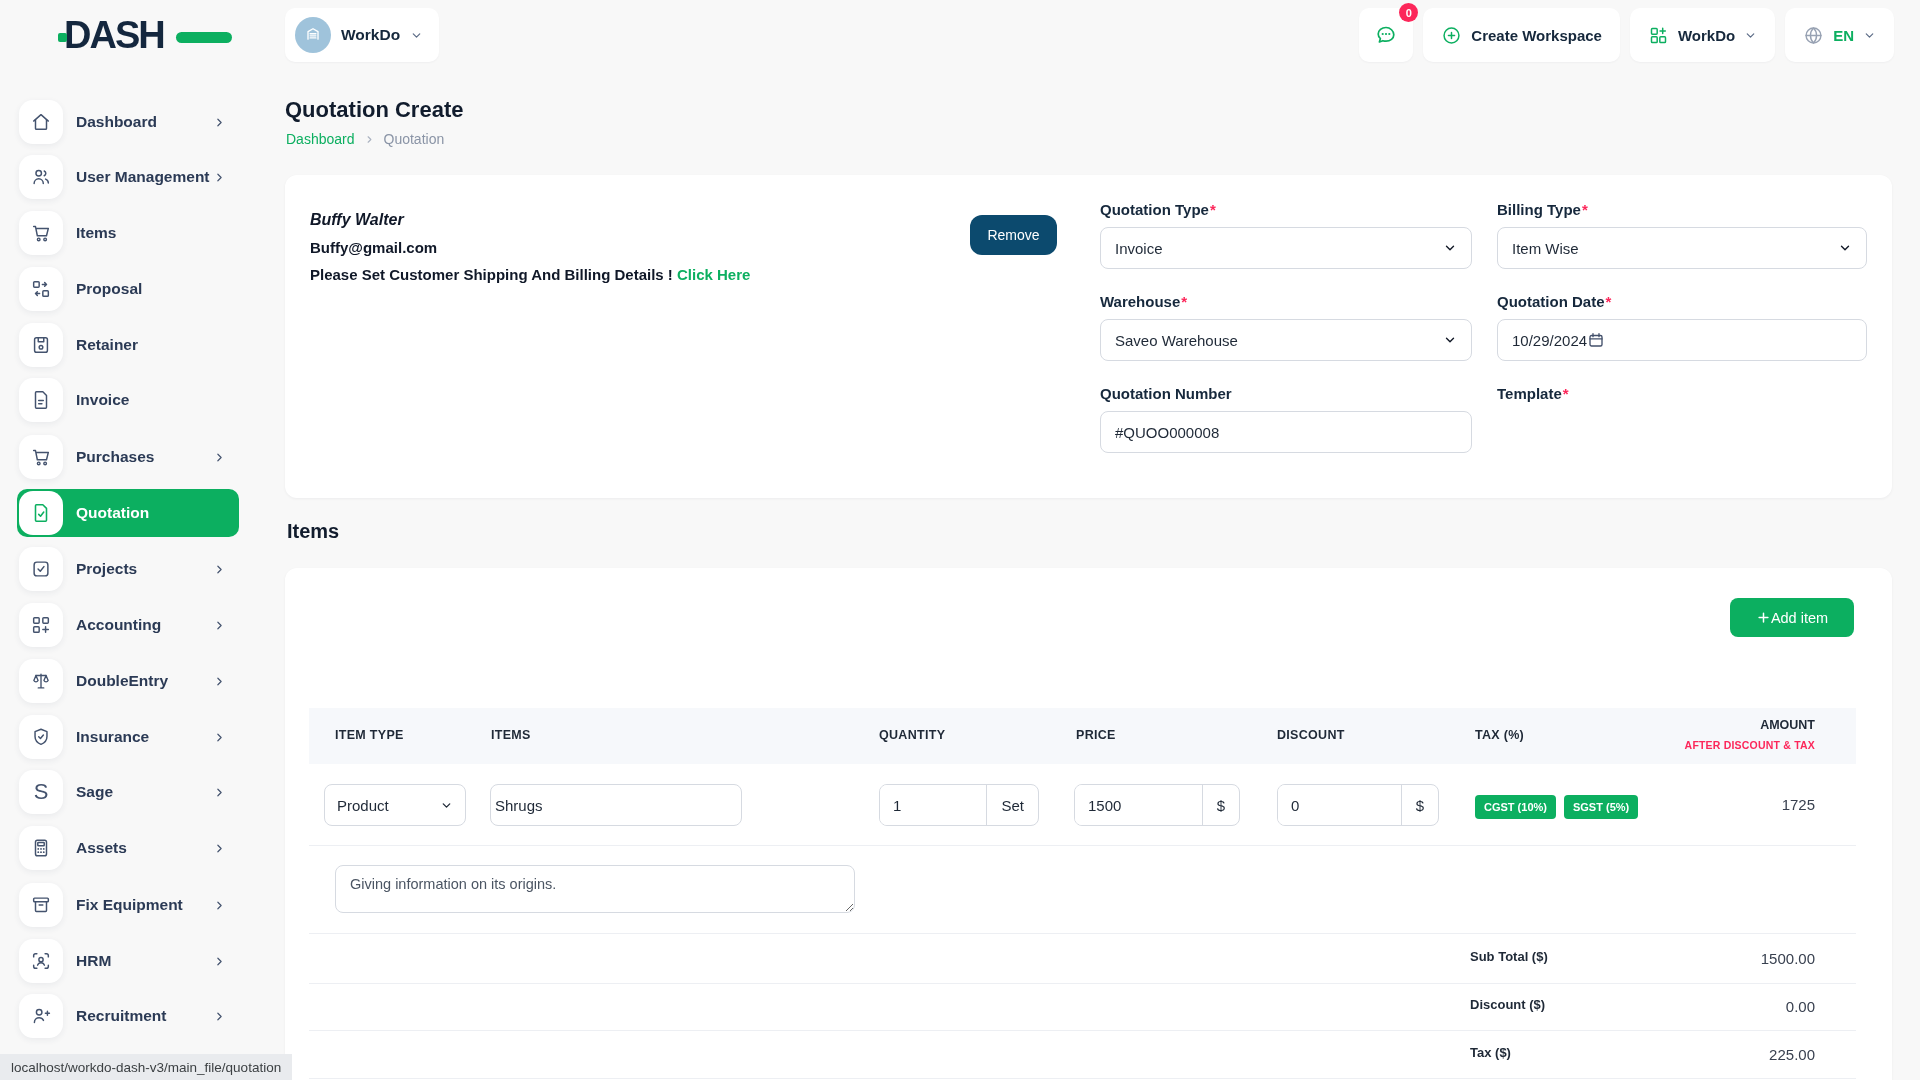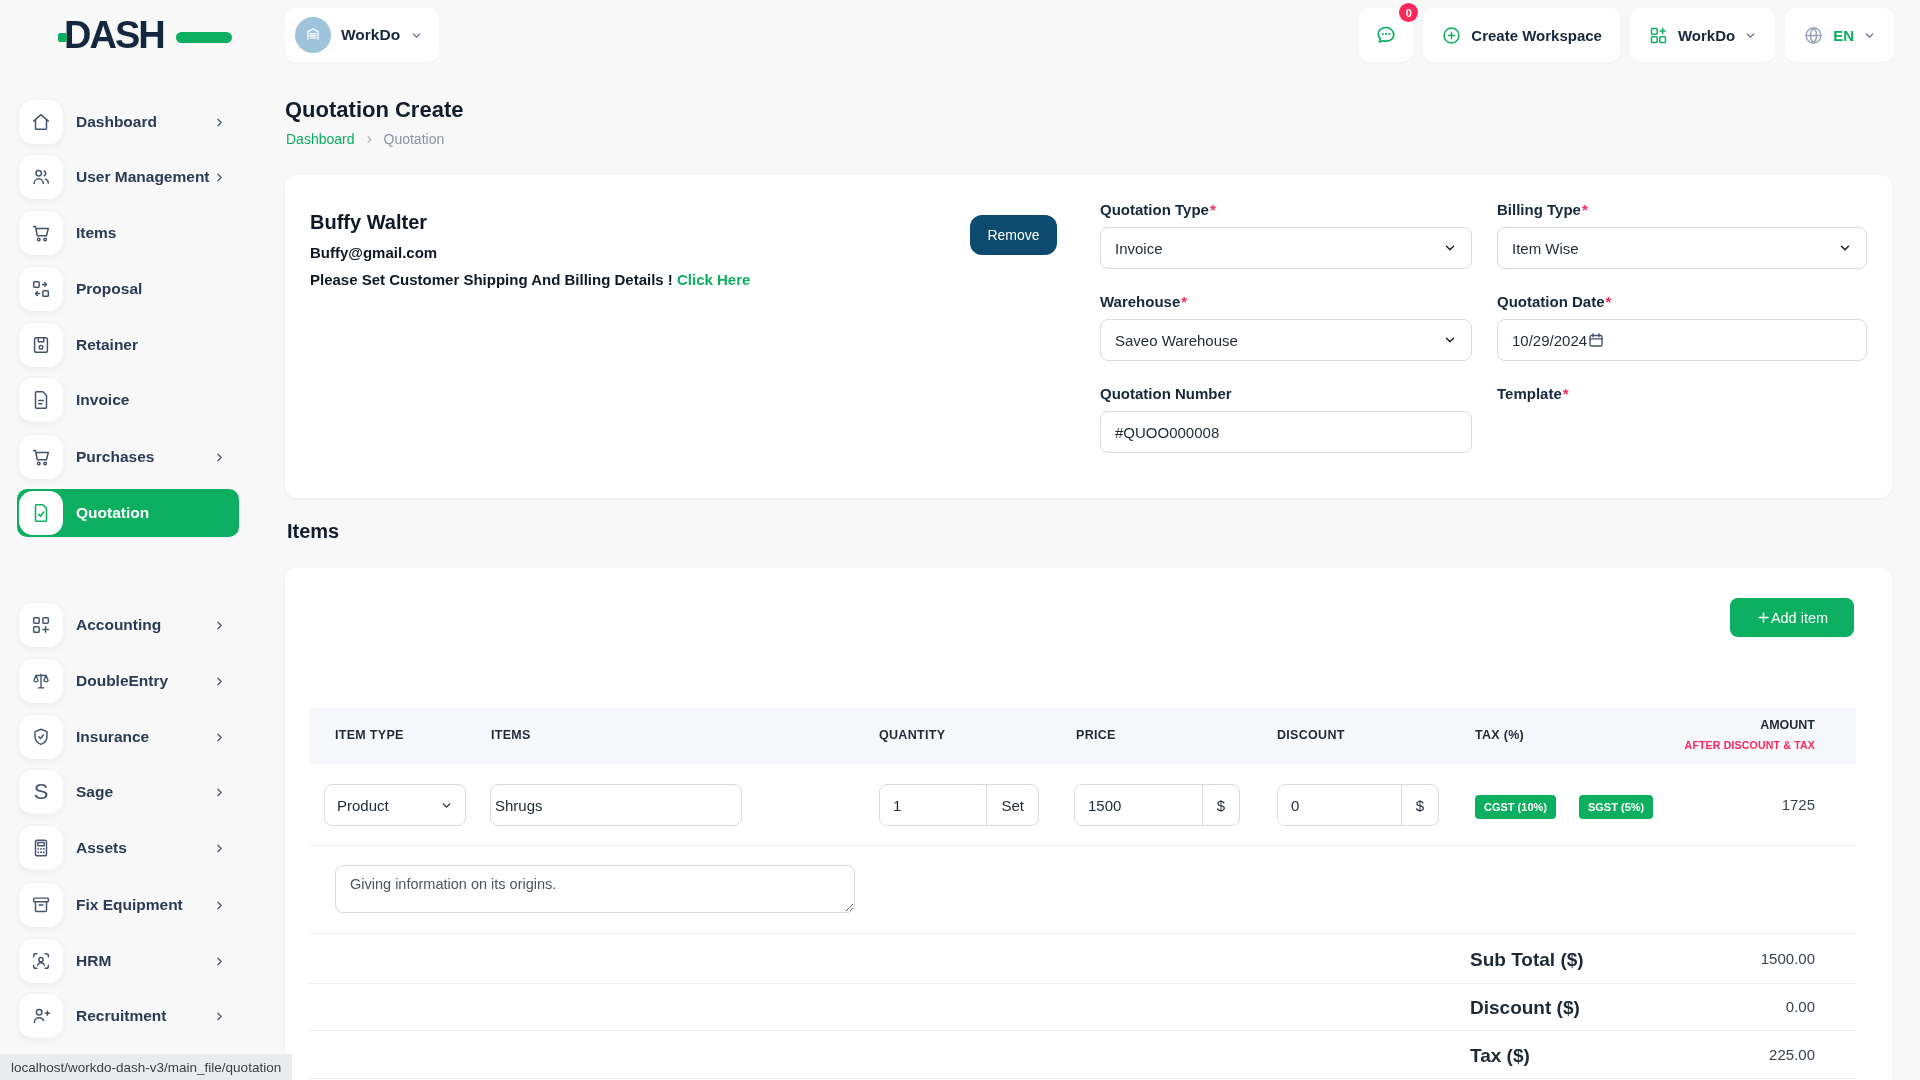--- a/index.html
+++ b/index.html
@@ -56,21 +56,21 @@
   .crumb-sep { color:#aab2c0; }
 
   
   .card { position:absolute; background:#fff; border-radius:12px; box-shadow:0 1px 3px rgba(16,24,40,.05); }
   .card1 { left:285px; top:175px; width:1607px; height:323px; }
   .card2 { left:285px; top:568px; width:1607px; height:512px; border-radius:12px 12px 0 0; }
 
   
   .customer { position:absolute; left:25px; top:36px; }
   .customer div { margin-bottom:10px; font-weight:700; color:#101828; }
-  .customer-name { font-size:20px; }
+  .customer-name { font-size:16px;font-style:italic; }
   .customer-email, .customer-note { font-size:15px; }
   .click-here { color:#0caf60; cursor:pointer; }
 
   .remove-btn { position:absolute; left:685px; top:40px; width:87px; height:40px; background:#0c4a6e; color:#fff;
     border:none; border-radius:12px; font-size:14px; font-family:inherit; cursor:pointer; }
 
   
   .form-col1 { position:absolute; left:815px; top:26px; width:372px; }
   .form-col2 { position:absolute; left:1212px; top:26px; width:370px; }
   .form-group { margin-bottom:24px; }
@@ -97,29 +97,29 @@
   .th-amount-note { position:absolute; right:77px; top:171px; font-size:10.5px; font-weight:700; color:#fc275a; text-align:right; letter-spacing:.2px; }
 
   .cell { position:absolute; top:216px; }
   .row-select { height:42px; border:1px solid #d6dae1; border-radius:8px; background:#fff; display:flex;
     align-items:center; justify-content:space-between; padding:0 12px; font-size:15px; color:#1f2937; cursor:pointer; }
   .row-input { height:42px; border:1px solid #d6dae1; border-radius:8px; background:#fff; padding:0 4px;
     font-size:15px; color:#1f2937; font-family:inherit; width:100%; }
   .addon-group { display:flex; height:42px; border:1px solid #d6dae1; border-radius:8px; background:#fff; overflow:hidden; }
   .addon-group input { border:none; outline:none; padding:0 13px; font-size:15px; color:#1f2937; font-family:inherit; min-width:0; flex:1; }
   .addon { border-left:1px solid #d6dae1; display:flex; align-items:center; justify-content:center; padding:0 14px; font-size:15px; color:#1f2937; }
-  .tax-badges { position:absolute; left:1190px; top:227px; display:flex; gap:23px; }
+  .tax-badges { position:absolute; left:1190px; top:227px; display:flex; gap:8px; }
   .tax-badge { background:#0caf60; color:#fff; font-size:11px; font-weight:600; padding:6px 9px; border-radius:4px; }
   .amount-val { position:absolute; right:77px; top:228px; font-size:15px; color:#394150; }
 
   .divider { position:absolute; left:24px; width:1547px; border-top:1px solid #edeff3; }
   .desc-textarea { position:absolute; left:50px; top:297px; width:520px; height:48px; border:1px solid #d6dae1;
     border-radius:8px; padding:10px 14px; font-size:14.5px; color:#4b5563; font-family:inherit; resize:both; background:#fff; }
 
-  .total-label { position:absolute; left:1185px; font-size:19px; font-weight:700; color:#1f2937; }
+  .total-label { position:absolute; left:1185px; font-size:13px; font-weight:700; color:#1f2937; }
   .total-value { position:absolute; right:77px; font-size:15px; color:#394150; }
 
   
   .statusbar { position:absolute; left:0; bottom:0; height:26px; background:#e9ebee; color:#3c4043;
     font-size:13.5px; display:flex; align-items:center; padding:0 11px; }
 </style>
 </head>
 <body>
 
 <div class="header">
@@ -293,20 +293,34 @@
   <div class="nav-item active" style="top:419px">
     <span class="nav-icon-box">
         <svg width="22" height="22" viewBox="0 0 24 24" fill="none" stroke="currentColor" stroke-width="1.7" stroke-linecap="round" stroke-linejoin="round">
           <path d="M7 3h7l4 4v13a1 1 0 0 1-1 1H7a1 1 0 0 1-1-1V4a1 1 0 0 1 1-1z"></path>
           <path d="M9.5 13.5l2 2 3.5-4.5"></path>
         </svg>
       </span>
     <span class="nav-label">Quotation</span>
   </div>
 
+  <div class="nav-item" style="top:475px">
+    <span class="nav-icon-box">
+        <svg width="22" height="22" viewBox="0 0 24 24" fill="none" stroke="currentColor" stroke-width="1.6" stroke-linecap="round" stroke-linejoin="round">
+          <rect x="4.5" y="4.5" width="15" height="15" rx="3"></rect>
+          <path d="M8.8 12l2.4 2.4 4-5"></path>
+        </svg>
+      </span>
+    <span class="nav-label">Projects</span>
+    <span class="nav-chevron">
+        <svg width="13" height="13" viewBox="0 0 24 24" fill="none" stroke="currentColor" stroke-width="2.2" stroke-linecap="round" stroke-linejoin="round">
+          <path d="M9 6l6 6-6 6"></path>
+        </svg>
+      </span>
+  </div>
 
   <div class="nav-item" style="top:531px">
     <span class="nav-icon-box">
         <svg width="22" height="22" viewBox="0 0 24 24" fill="none" stroke="currentColor" stroke-width="1.6" stroke-linecap="round" stroke-linejoin="round">
           <rect x="4" y="4" width="6" height="6" rx="1"></rect>
           <rect x="14" y="4" width="6" height="6" rx="1"></rect>
           <rect x="4" y="14" width="6" height="6" rx="1"></rect>
           <path d="M17 14v6M14 17h6"></path>
         </svg>
       </span>

